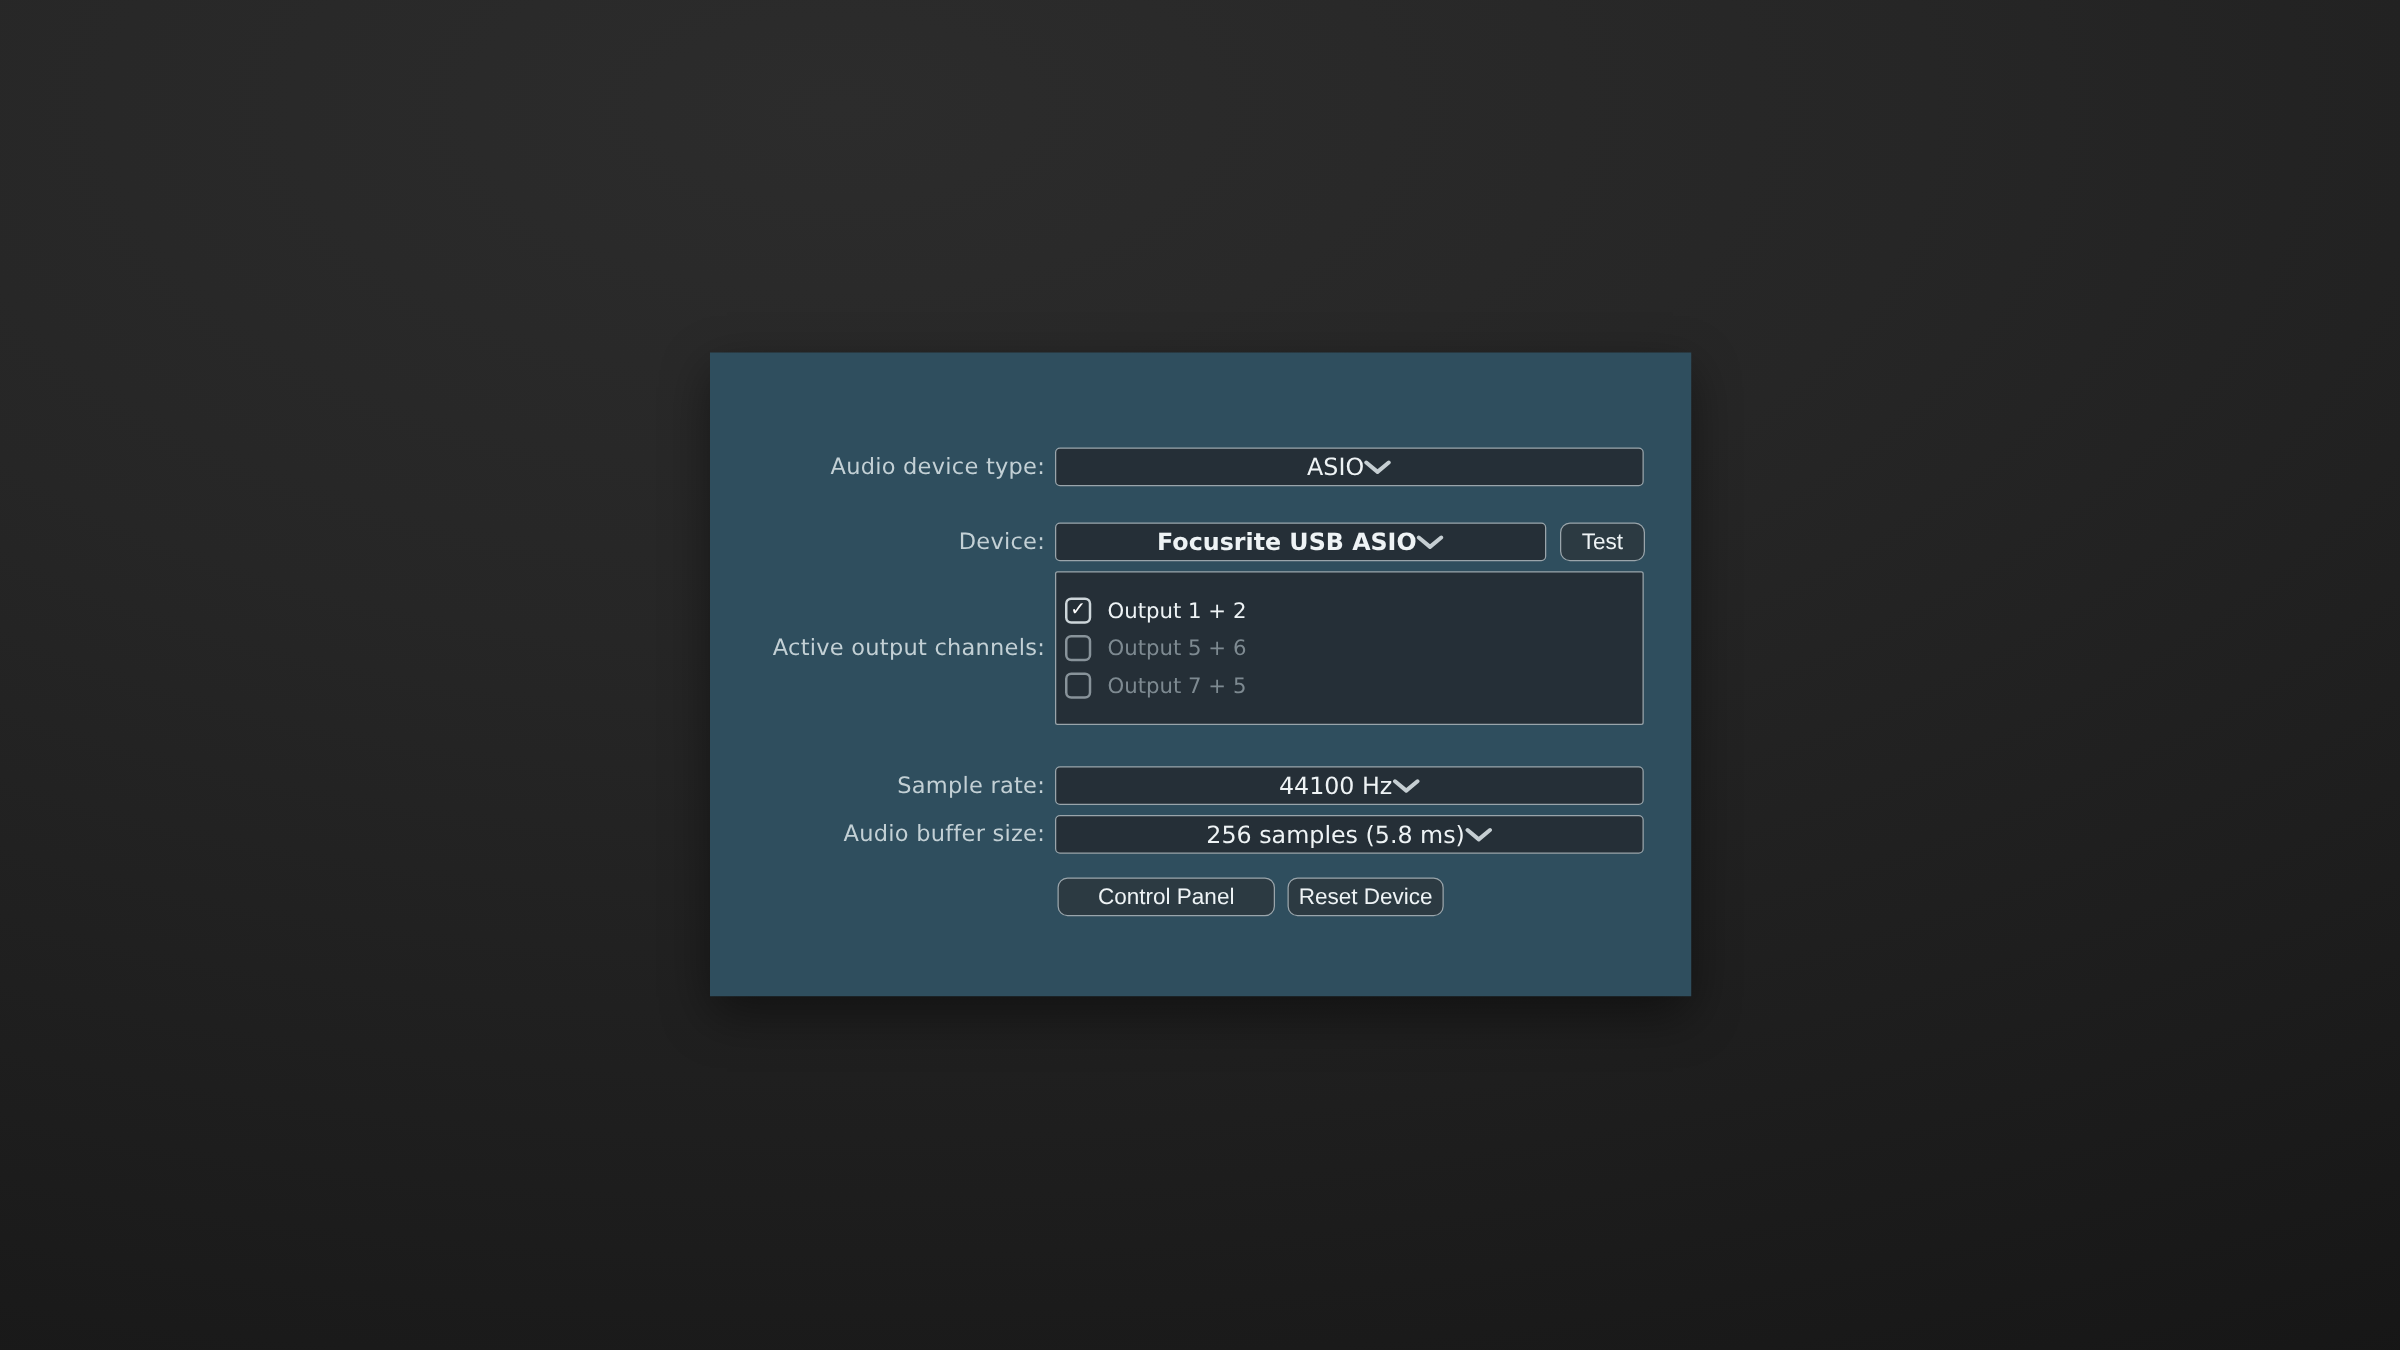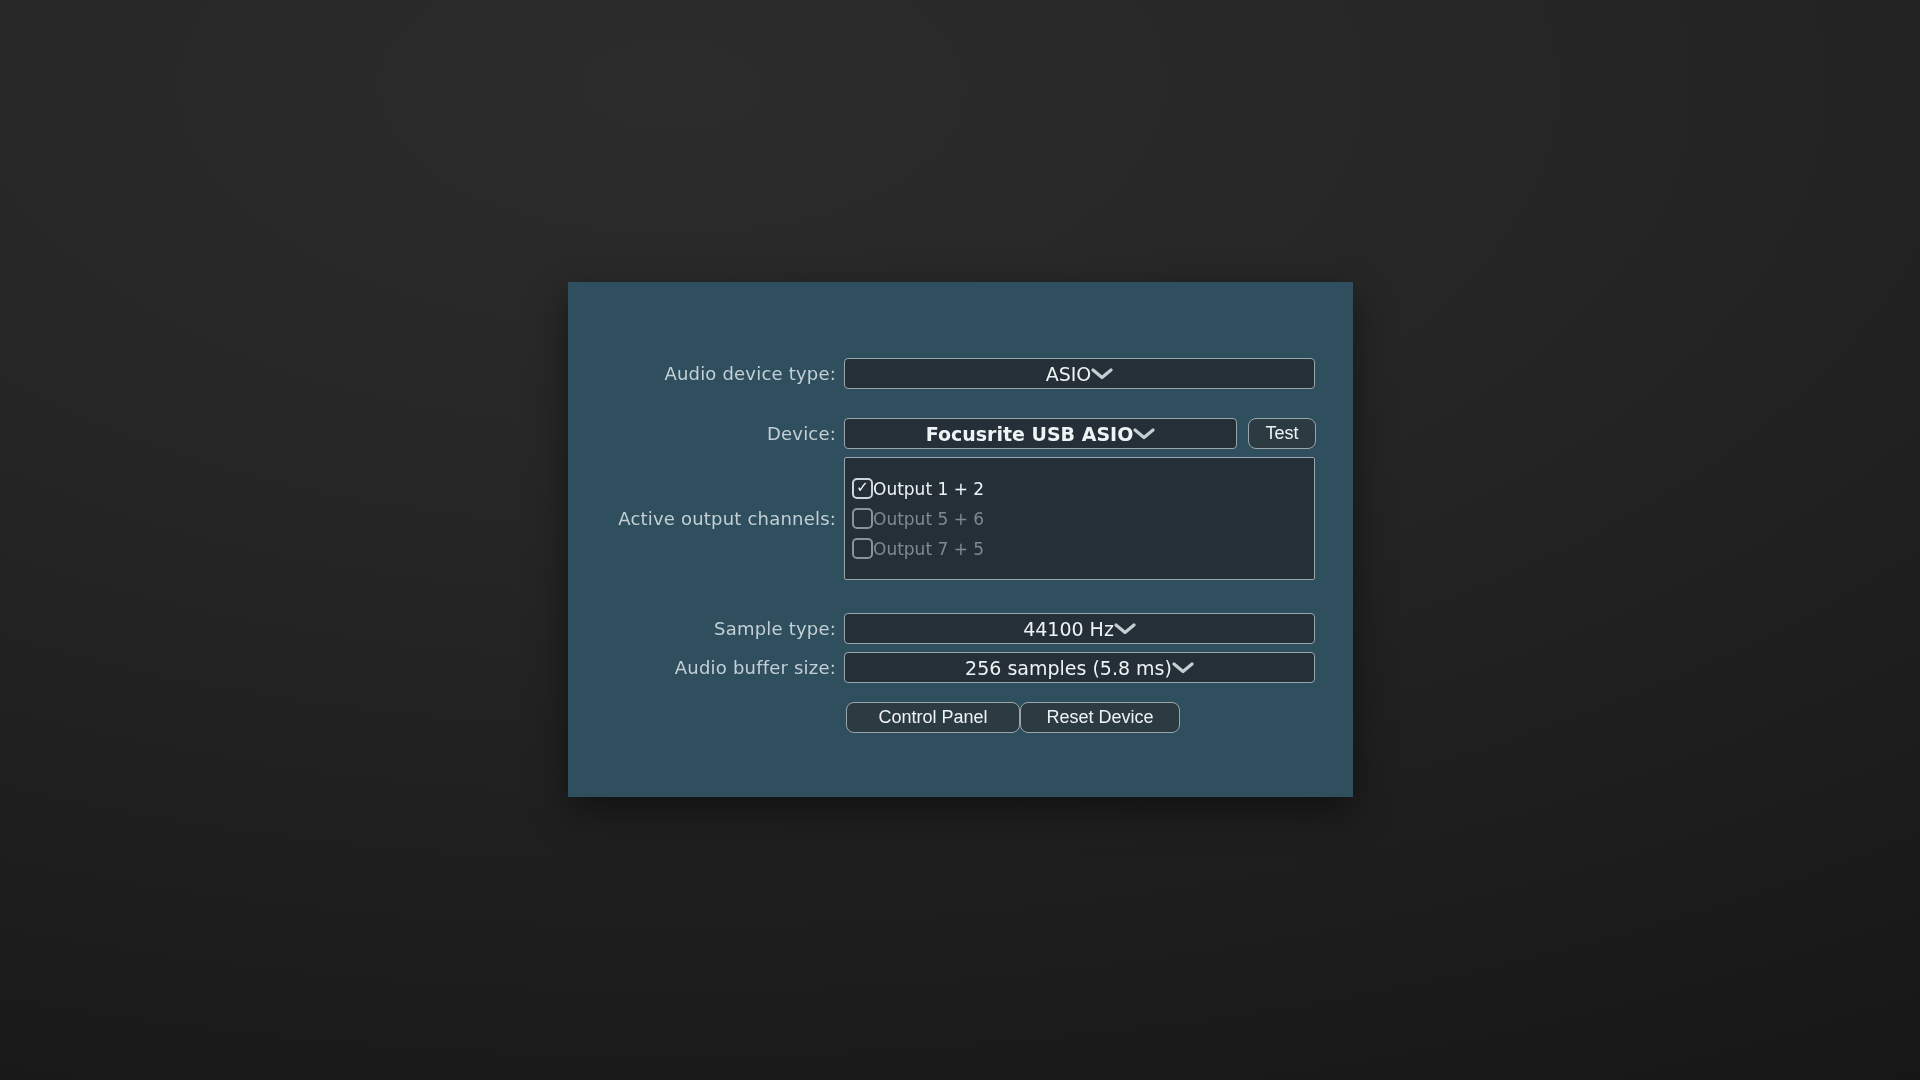--- a/index.html
+++ b/index.html
@@ -77,24 +77,24 @@
     cursor:pointer;
   }
   .channel-item.checked{color:var(--text-primary);}
   .checkbox{
     width:21px;height:21px;flex:0 0 auto;
     border:2px solid #88939a;border-radius:5px;
     display:flex;align-items:center;justify-content:center;
   }
   .channel-item.checked .checkbox{border-color:#cdd6da;}
   .check{color:#ffffff;font-size:15px;font-weight:bold;line-height:1;transform:translateY(-1px);}
-  .channel-label{white-space:nowrap;}
+  .channel-label{margin-left:13px;white-space:nowrap;}
   .footer-buttons{display:flex;margin-left:2px;}
   .cp-btn{width:174px;}
-  .rd-btn{width:160px;}
+  .rd-btn{width:125px;margin-left:10px;}
 </style>
 </head>
 <body>
 
 <div class="stage">
   <div class="panel">
 
     <div class="row">
       <div class="row-label">Audio device type:</div>
       <div class="combo">
@@ -141,21 +141,21 @@
   <div class="channel-item">
     <span class="checkbox">
               <span class="check"></span>
             </span>
     <span class="channel-label">Output 7 + 5</span>
   </div>
 </div>
     </div>
 
     <div class="row row-sample">
-      <div class="row-label">Sample type:</div>
+      <div class="row-label">Sample rate:</div>
       <div class="combo">
         <span class="combo-value">44100 Hz</span>
         <span class="chevron">
           <svg width="22" height="12" viewBox="0 0 22 12">
               <polyline points="2,2 11,9.5 20,2" fill="none" stroke="#c5ced2" stroke-width="3.2" stroke-linecap="round" stroke-linejoin="round"></polyline>
             </svg>
         </span>
       </div>
     </div>
 

